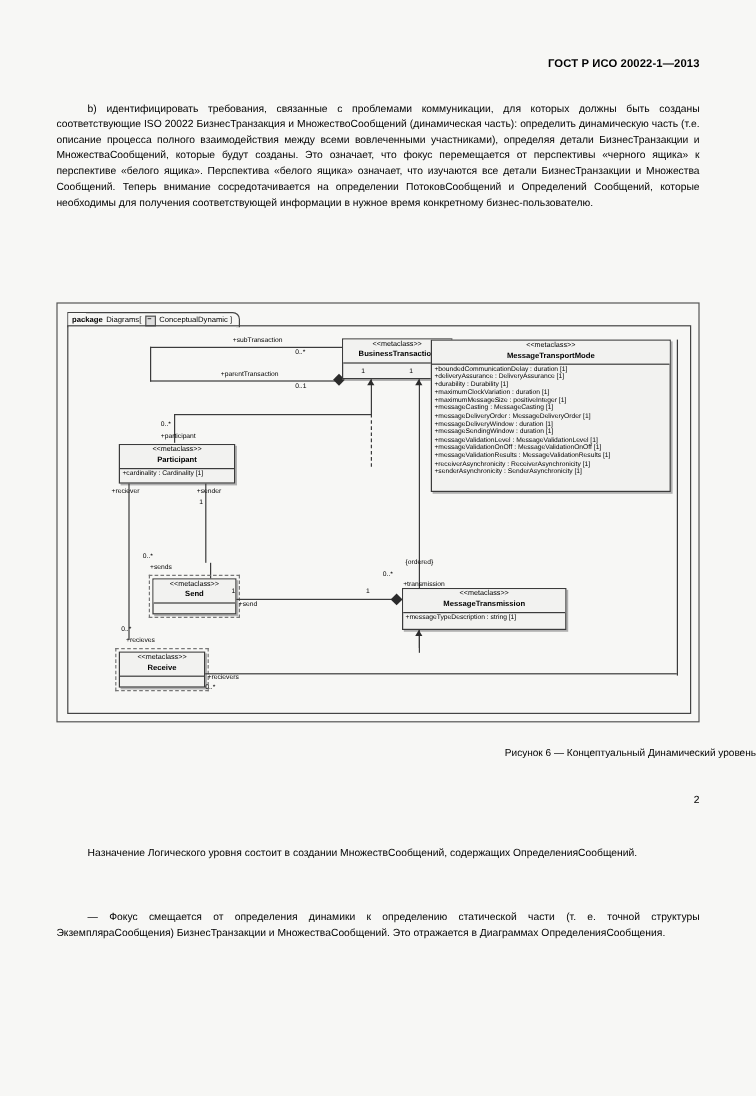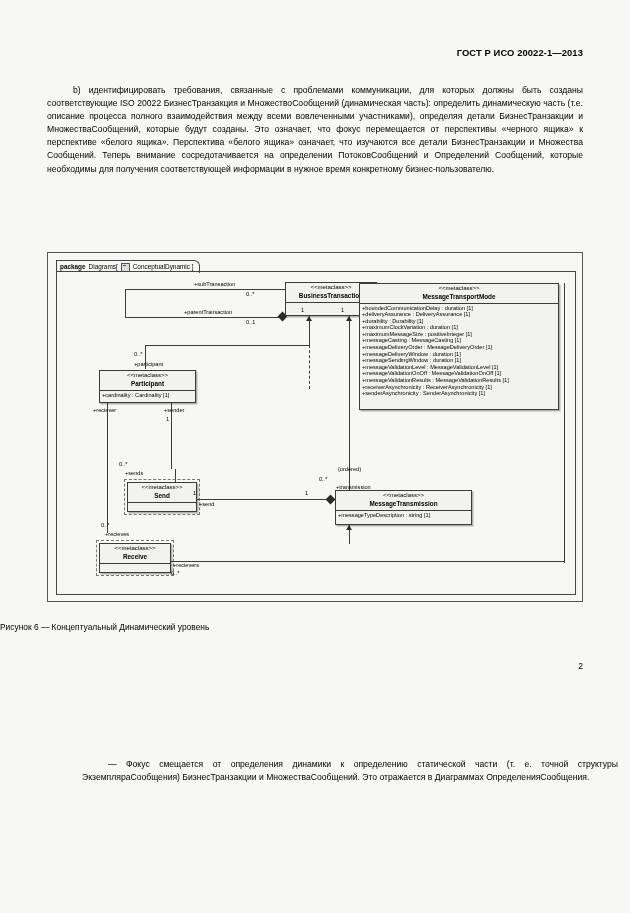--- a/index.html
+++ b/index.html
@@ -57,21 +57,21 @@
     width: 536px;
     font-size: 8.6px;
     font-weight: bold;
     text-indent: 26px;
   }
 
   .caption {
     position: absolute;
     left: 0;
     width: 630px;
-    text-align: left;
+    text-align: right;
     font-size: 8.4px;
   }
 
   .pagenum {
     position: absolute;
     right: 47px;
     bottom: 33px;
     font-size: 8.6px;
   }
 
@@ -357,19 +357,22 @@
       <div class="edge v" style="left:296px; top:267px; height:19px;"></div>
       <div class="edge h" style="left:296px; top:285px; width:0px;"></div>
       <div class="arrow-up" style="left:293px; top:267px;"></div>
 
     </div>
   </div>
 
   <div class="caption" style="top:622px;">Рисунок 6 — Концептуальный Динамический уровень</div>
 
 
-  <div class="body-block" style="top:758px;margin-left:35px;">
+  <div class="body-block" style="top:704px;">
+    <p class="indent">Назначение Логического уровня состоит в создании МножествСообщений, содержащих Определе­нияСообщений.</p>
+  </div>
+  <div class="body-block" style="top:758px;">
     <p class="indent">— Фокус смещается от определения динамики к определению статической части (т. е. точной структуры ЭкземпляраСообщения) БизнесТранзакции и МножестваСообщений. Это отражается в Диаграм­мах ОпределенияСообщения.</p>
   </div>
 
   <div class="pagenum">2</div>
 
 </div>
 
 </body></html>

